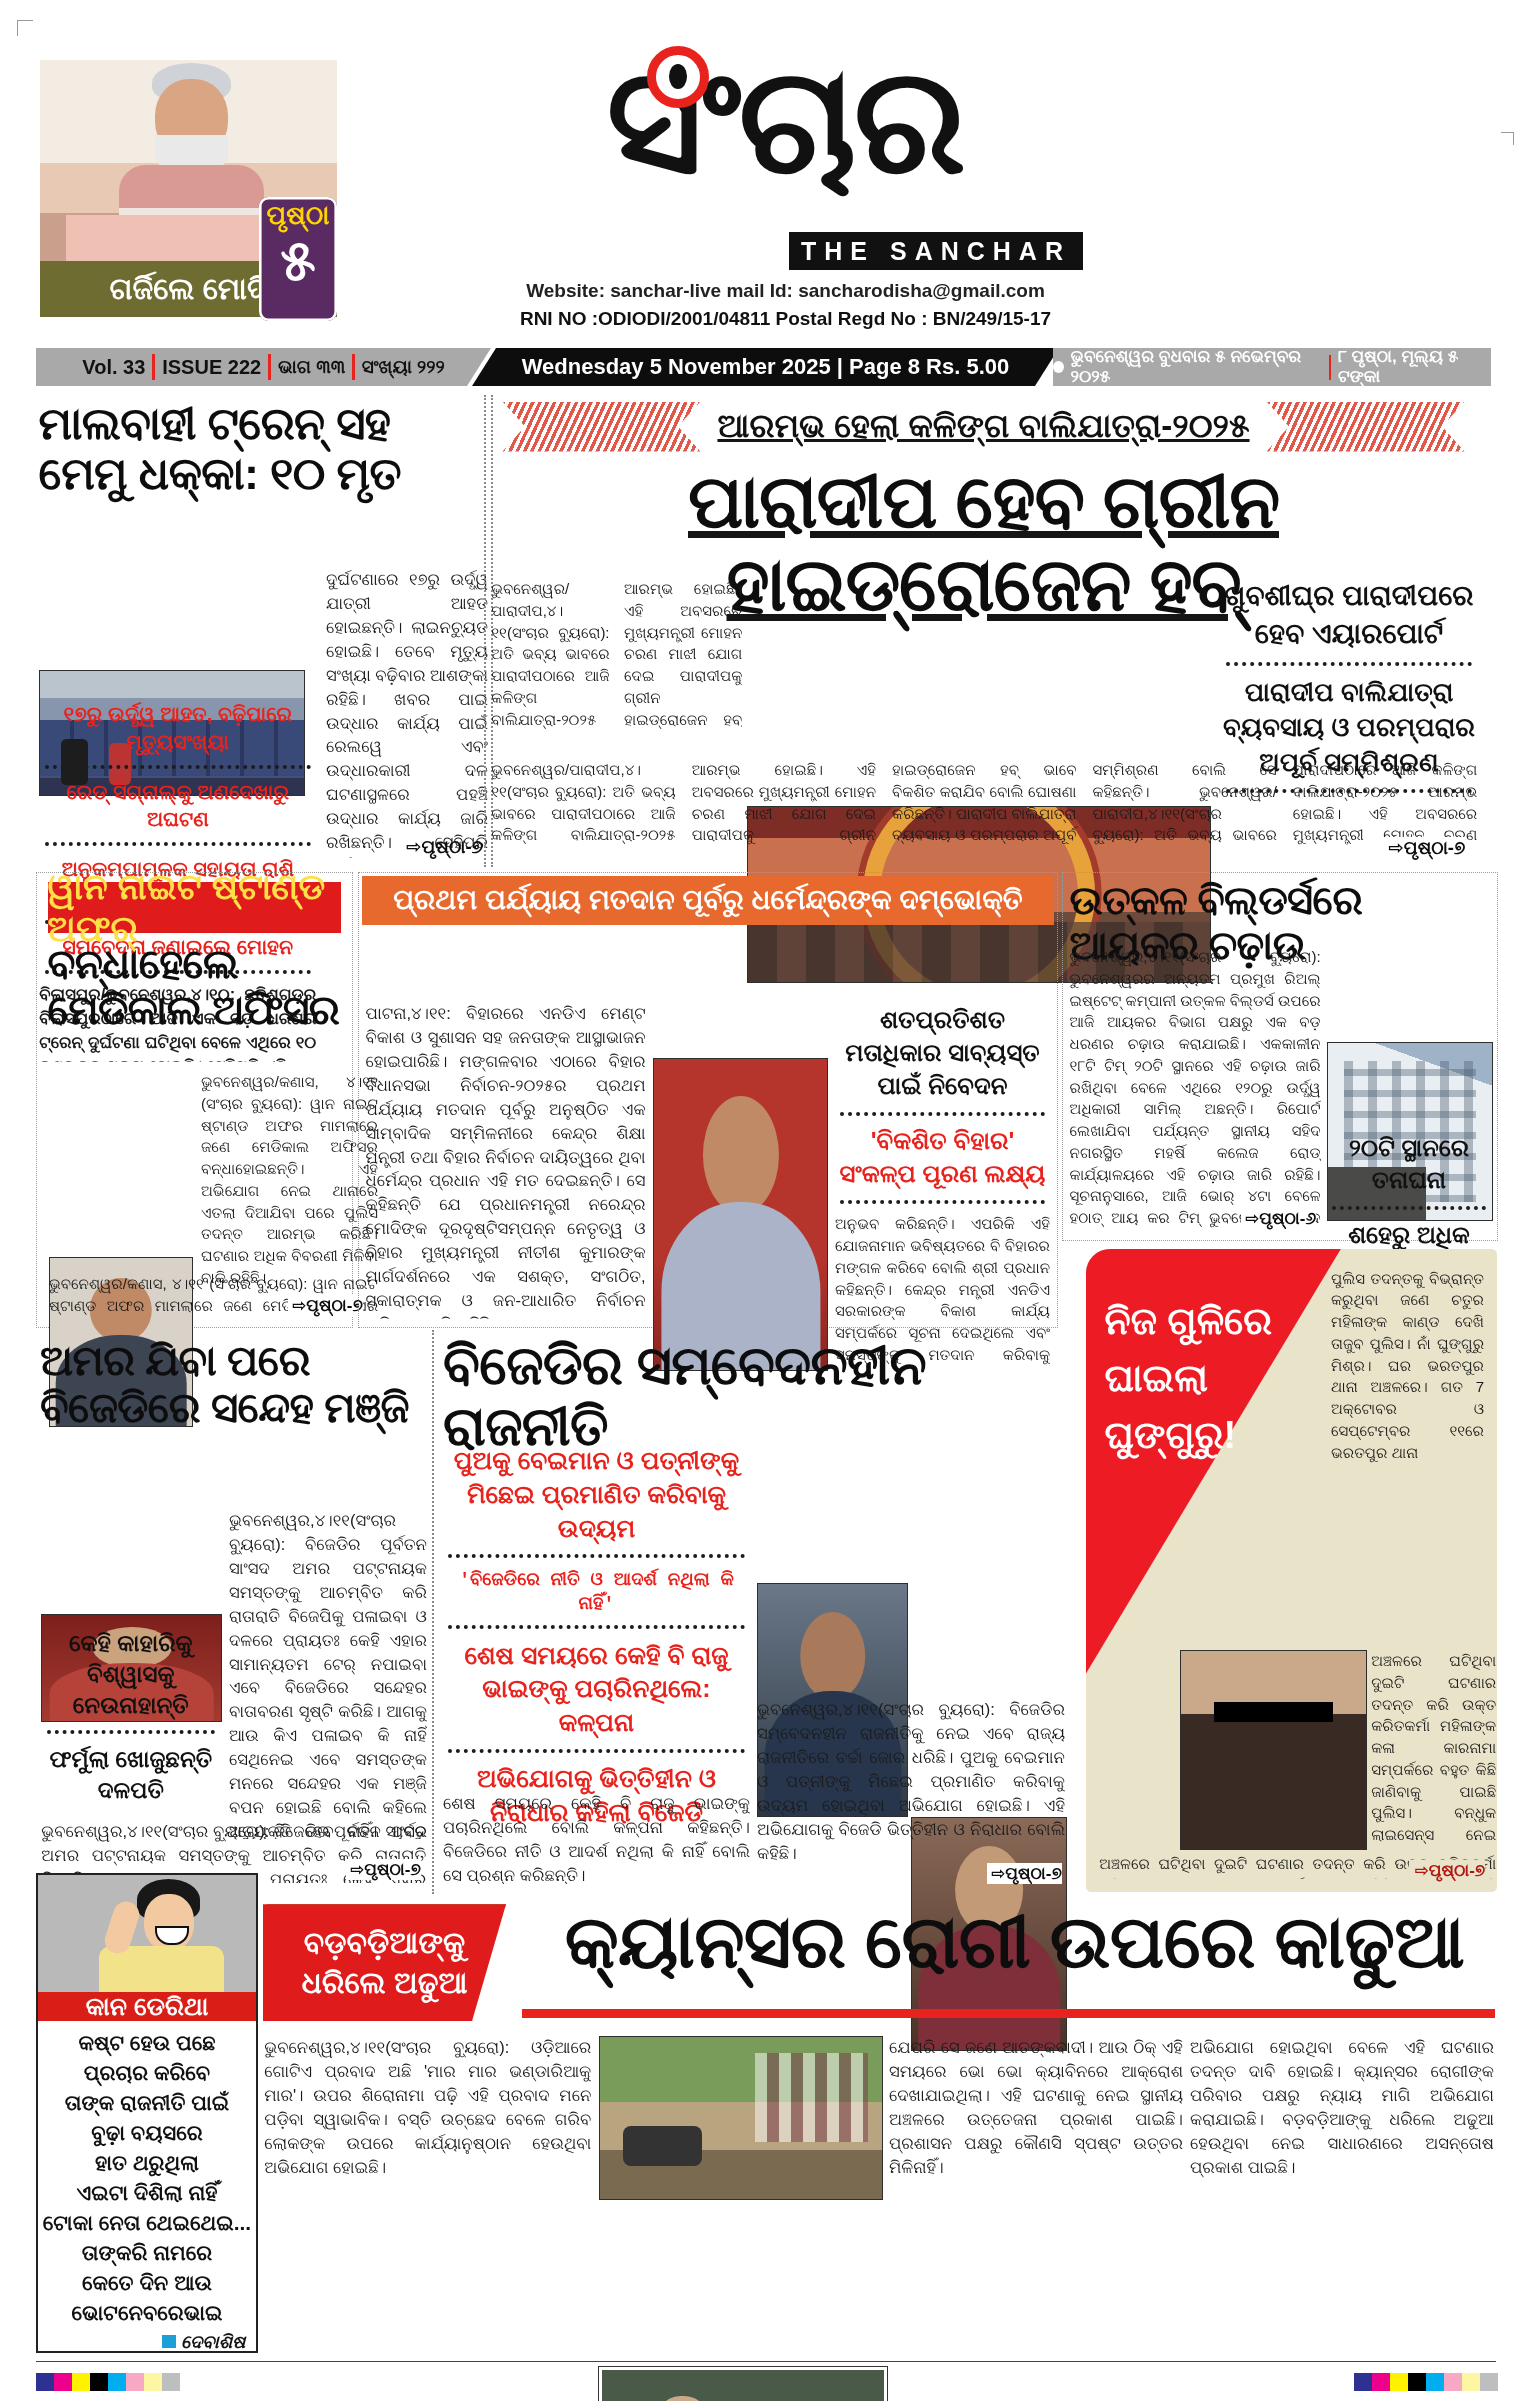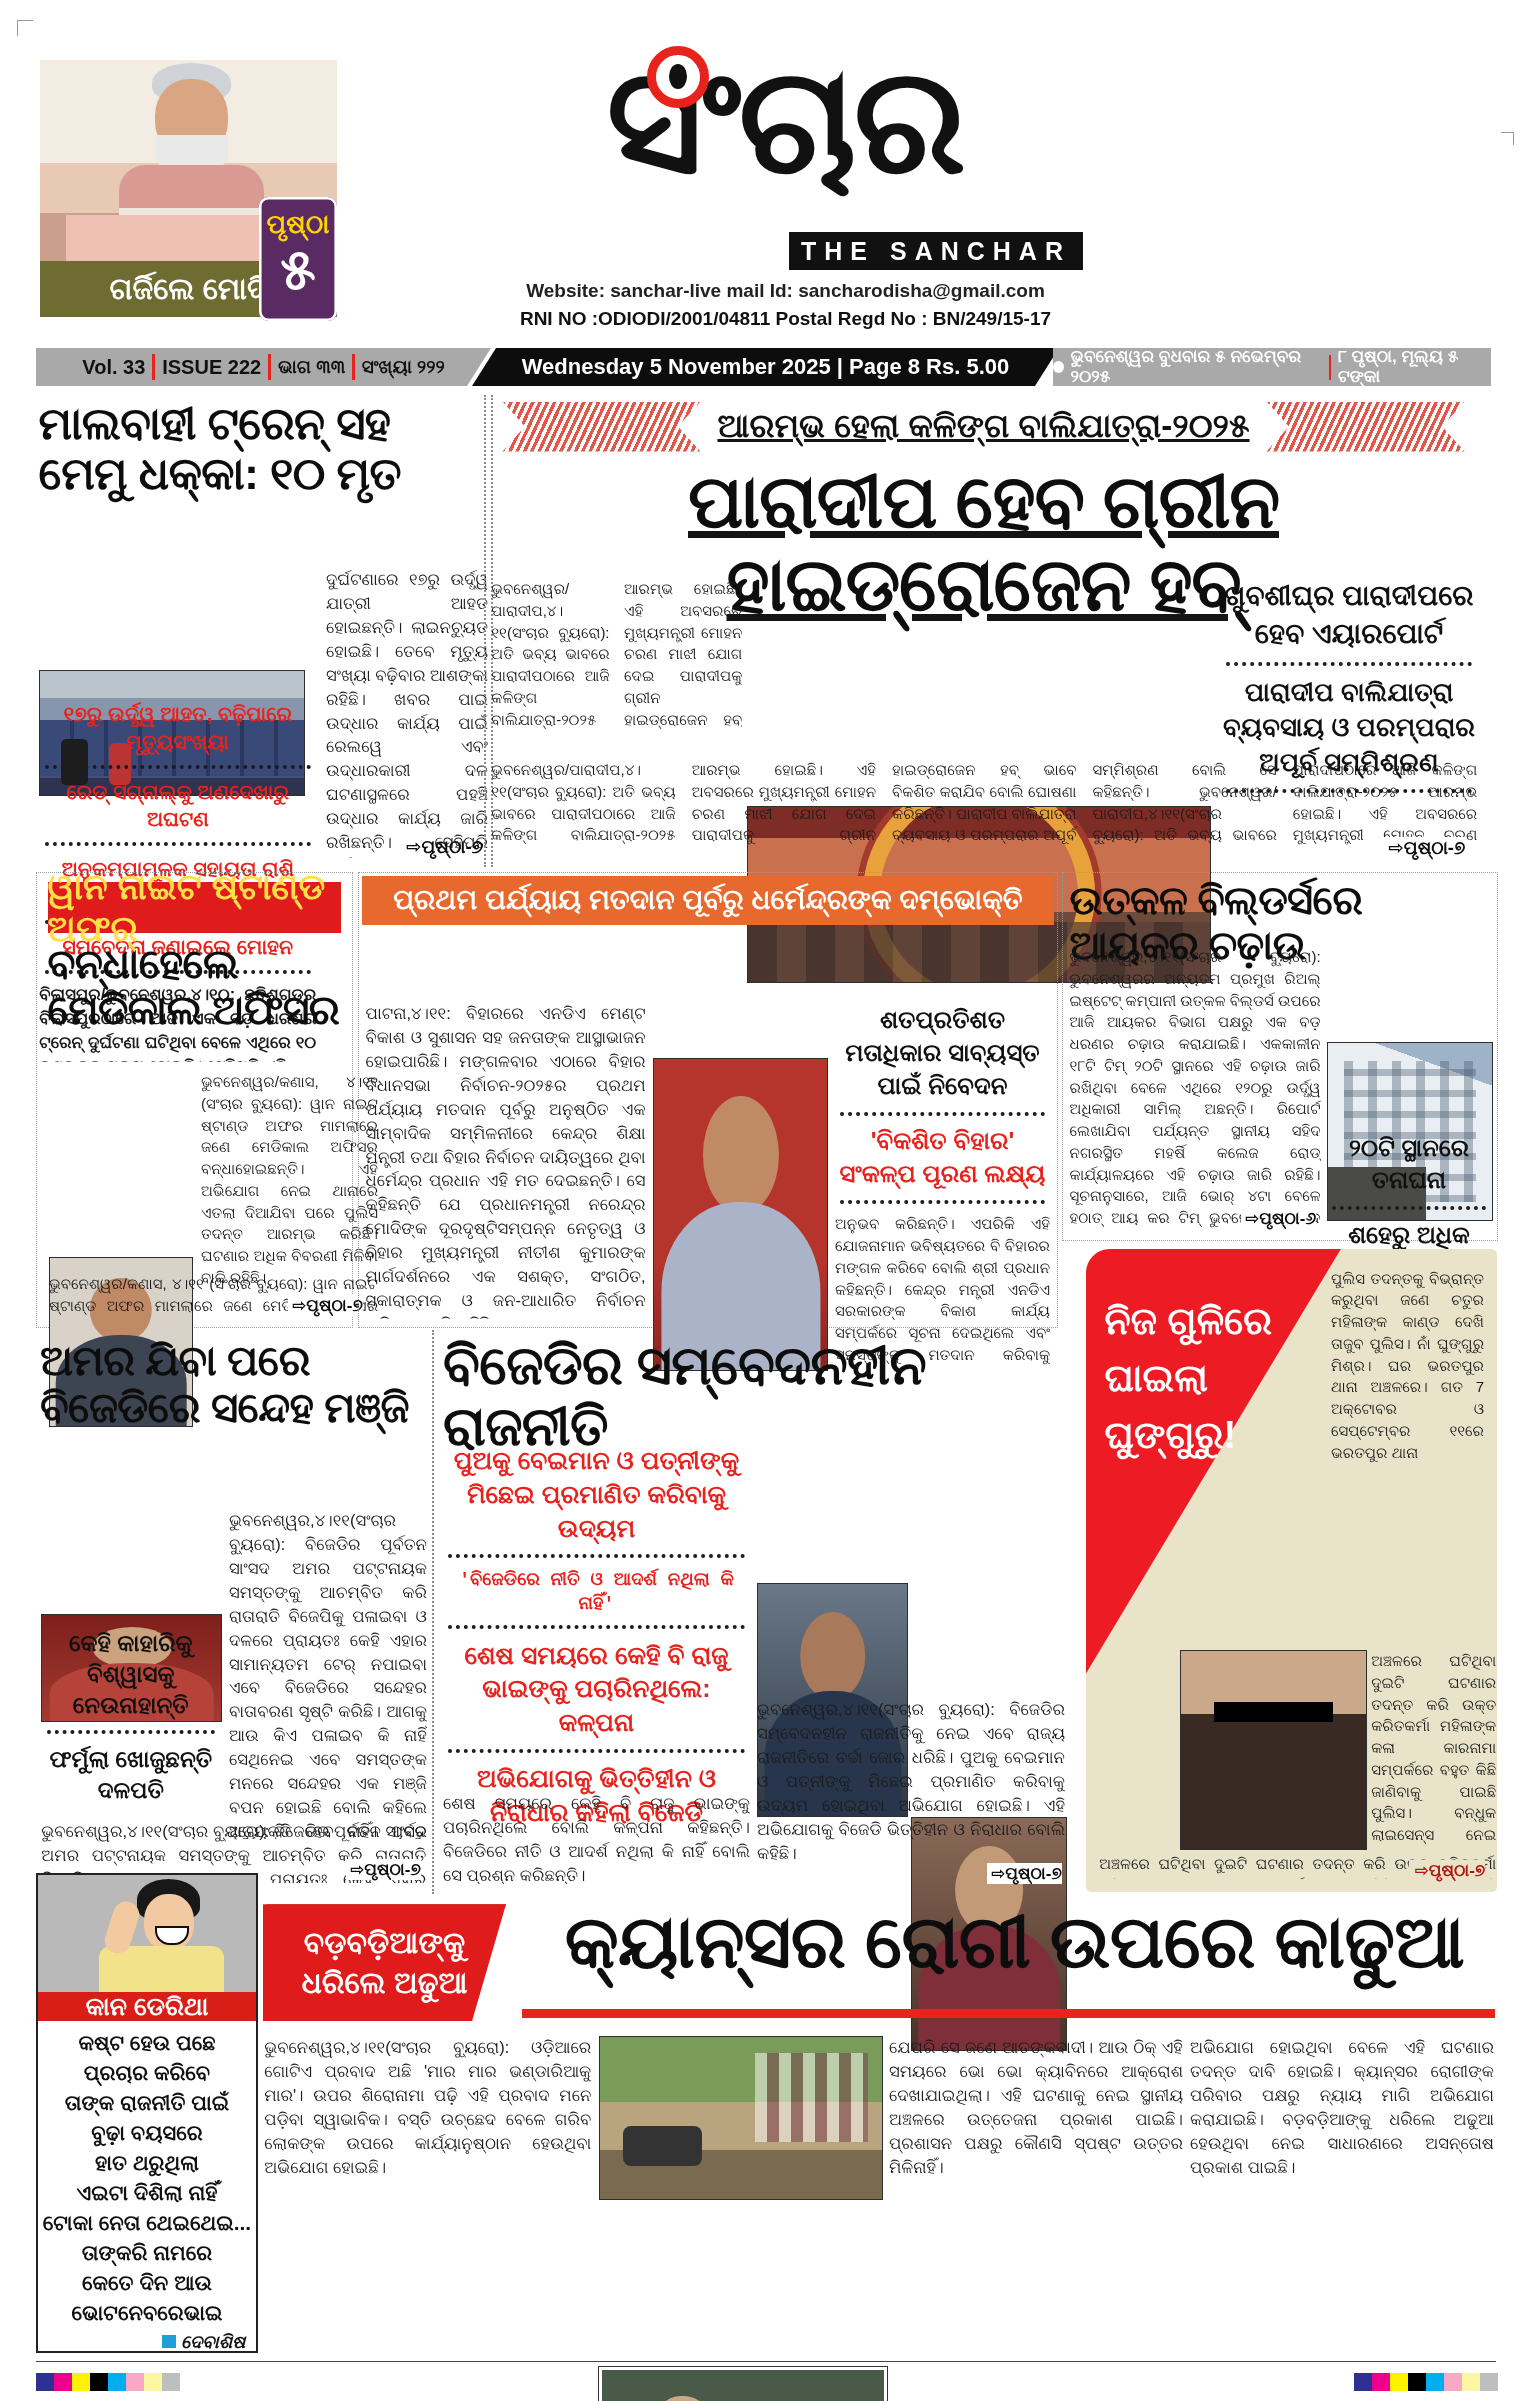--- a/index.html
+++ b/index.html
@@ -44,21 +44,21 @@
     <div class="abs" style="left:112px;top:20px;width:79px;height:40px;background:#cfd2d6;border-radius:50% 50% 40% 40%;"></div>
     <div class="abs" style="left:115px;top:36px;width:73px;height:79px;background:#d9a583;border-radius:46%;"></div>
     <div class="abs" style="left:115px;top:92px;width:73px;height:40px;background:#e9e9ea;border-radius:0 0 50% 50%;"></div>
     <div class="abs" style="left:79px;top:122px;width:145px;height:96px;background:linear-gradient(180deg,#d89a93 0 45%,#f0e6e0 45% 100%);border-radius:26.4px 26.4px 0 0;"></div>
     <div class="abs" style="left:26.4px;top:172px;width:251px;height:46px;background:#efc0b4;"></div>
   </div>
   <div class="abs seg" style="left:40px;top:261px;width:297px;height:56px;background:#6e6c30;">
     <span style="color:#fff;font-size:30px;font-weight:800;">ଗର୍ଜିଲେ ମୋଦି</span>
   </div>
   <div class="abs" style="left:259px;top:197px;width:78px;height:124px;background:#5a2a63;border-radius:9.2px;box-shadow:0 0 0 2.6px #fff inset;text-align:center;">
-    <div style="margin-top:12px;color:#ffd400;font-size:26.4px;font-weight:800;">ପୃଷ୍ଠା</div>
+    <div style="margin-top:3px;color:#ffd400;font-size:26.4px;font-weight:800;">ପୃଷ୍ଠା</div>
     <div style="color:#fff;font-size:57px;font-weight:800;line-height:1.05;">୫</div>
   </div>
 
   <div class="abs" style="left:488px;top:32px;width:594px;height:205px;text-align:center;font-weight:900;font-size:148px;line-height:1.2;color:#111;letter-spacing:-2.6px;">ସଂଚାର</div>
   <div class="abs" style="left:647px;top:46px;width:44px;height:44px;border:9.2px solid #e8231d;border-radius:50%;background:#fff;">
     <div style="width:18.5px;height:25px;background:#111;border-radius:50%;margin:9.2px auto 0;"></div>
   </div>
   <div class="abs seg" style="left:789px;top:232px;width:294px;height:38px;background:#111;">
     <span style="color:#fff;font-size:25px;font-weight:800;letter-spacing:8px;">THE SANCHAR</span>
   </div>

